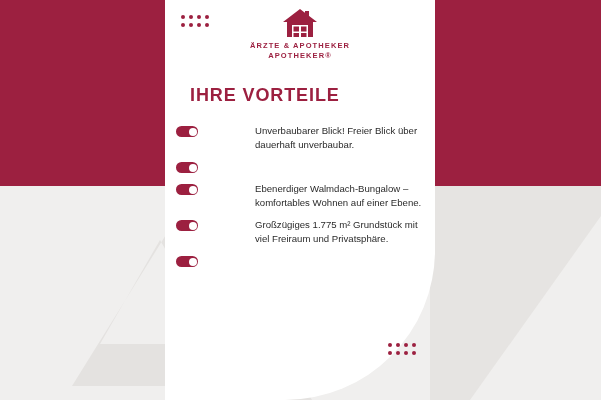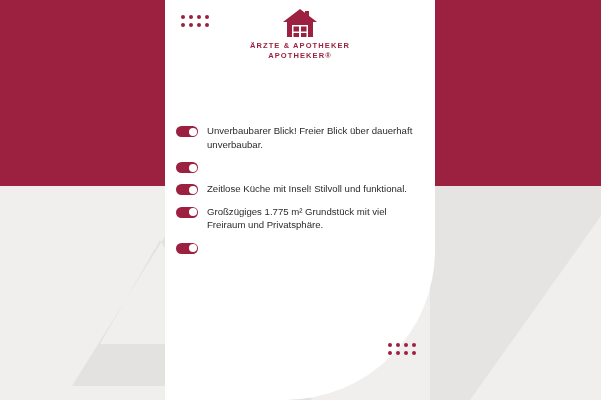--- a/index.html
+++ b/index.html
@@ -153,20 +153,21 @@
     position: absolute;
     left: 176px;
     top: 124px;
     width: 248px;
     z-index: 8;
   }
   .benefit-row {
     display: flex;
     align-items: flex-start;
     margin-bottom: 9px;
+    gap: 48px;
   }
   .toggle {
     flex: 0 0 auto;
     width: 22px;
     height: 11px;
     border-radius: 6px;
     background: #9c2040;
     position: relative;
     margin-top: 2px;
     margin-right: 9px;
@@ -228,43 +229,44 @@
       <rect x="10" y="17" width="16" height="12" fill="#ffffff"></rect>
       <rect x="11.5" y="18.5" width="5.5" height="5" fill="#9c2040"></rect>
       <rect x="19" y="18.5" width="5.5" height="5" fill="#9c2040"></rect>
       <rect x="11.5" y="25" width="5.5" height="4" fill="#9c2040"></rect>
       <rect x="19" y="25" width="5.5" height="4" fill="#9c2040"></rect>
     </svg>
     <div class="logo-line1">ÄRZTE &amp; APOTHEKER</div>
     <div class="logo-line2">APOTHEKER®</div>
   </div>
 
+  <div class="heading">IHRE VORTEILE</div>
 
   <div class="benefits">
 
     <div class="benefit-row">
       <span class="toggle">
           <span class="knob"></span>
         </span>
       <span class="benefit-text">Unverbaubarer Blick! Freier Blick über dauerhaft unverbaubar.</span>
     </div>
 
     <div class="benefit-row">
       <span class="toggle">
           <span class="knob"></span>
         </span>
     </div>
 
-
-    <div class="benefit-row">
-      <span class="toggle">
-          <span class="knob"></span>
-        </span>
-      <span class="benefit-text">Zeitlose Küche mit Insel! Stilvoll und funktional.</span>
-    </div>
+    <div class="benefit-row">
+      <span class="toggle">
+          <span class="knob"></span>
+        </span>
+      <span class="benefit-text">Ebenerdiger Walmdach-Bungalow – komfortables Wohnen auf einer Ebene.</span>
+    </div>
+
 
     <div class="benefit-row">
       <span class="toggle">
           <span class="knob"></span>
         </span>
       <span class="benefit-text">Großzügiges 1.775 m² Grundstück mit viel Freiraum und Privatsphäre.</span>
     </div>
 
     <div class="benefit-row">
       <span class="toggle">

